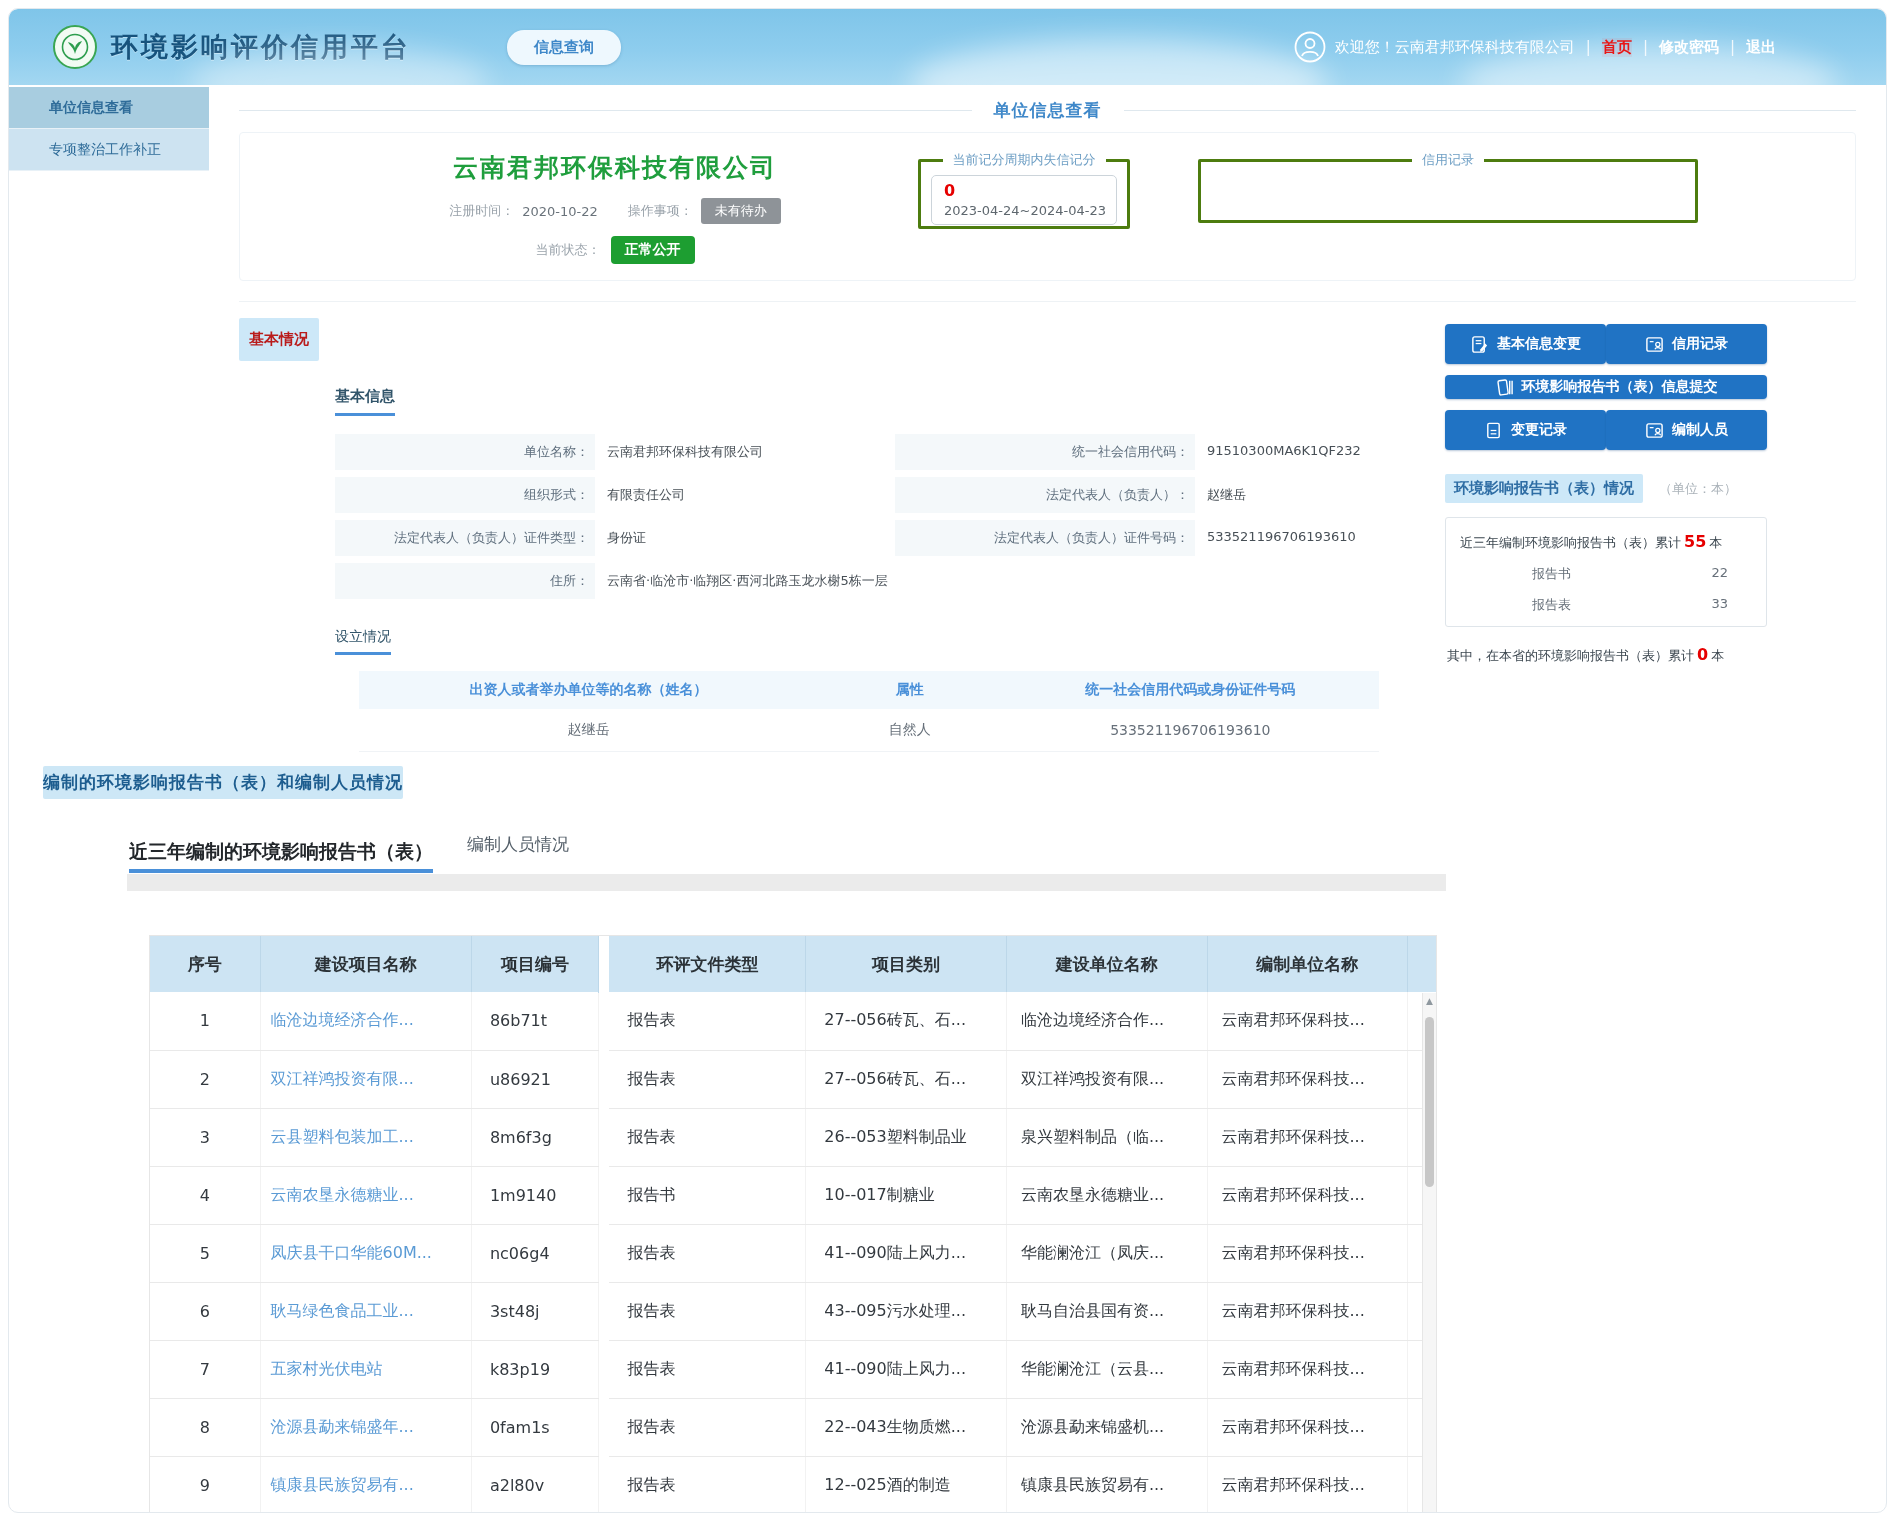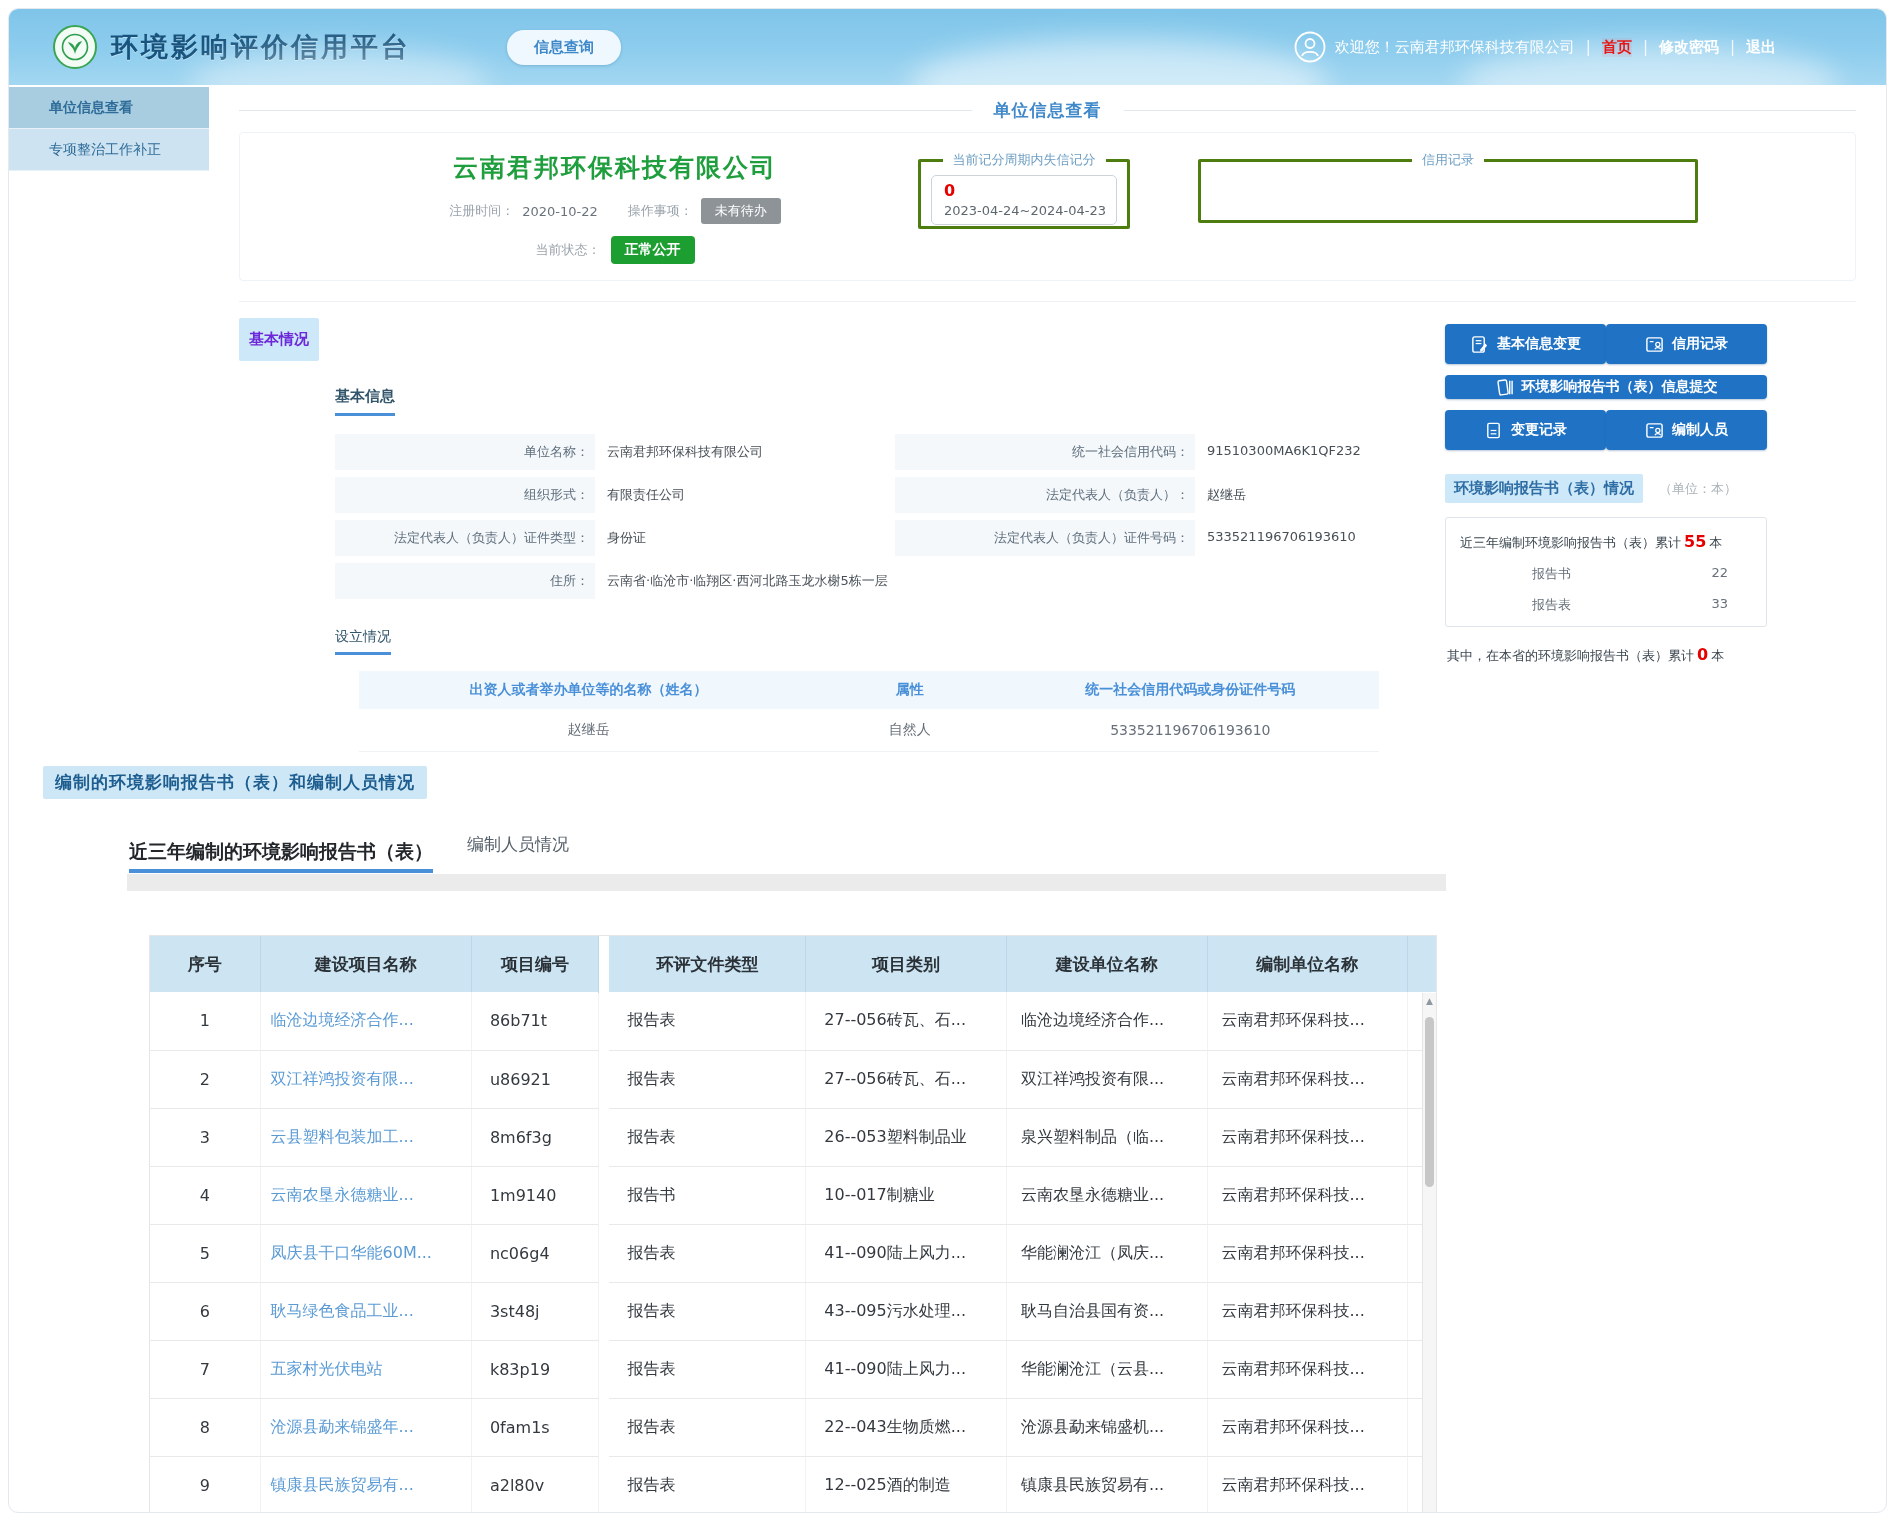--- a/index.html
+++ b/index.html
@@ -48,21 +48,21 @@
   .score-fs { width:210px; height:78px; margin-left:18px; flex:none; }
   .score-box { border:1px solid #ccd4da; border-radius:5px; margin:6px 10px 0 10px; padding:5px 10px 6px 12px; }
   .score-val { color:#e60000; font-weight:bold; font-size:16px; }
   .score-period { color:#5e676e; font-size:13px; margin-top:3px; white-space:nowrap; }
   .credit-fs { width:500px; height:72px; margin-left:68px; flex:none; }
 
   .divider { height:1px; background:#eef2f5; margin:20px 26px 0 26px; }
 
   .body-row { display:flex; margin:16px 26px 0 26px; }
   .left-col { width:1160px; flex:none; }
-  .sec-label { display:inline-block; background:#cde8f8; color:#6d28d9; font-weight:bold; font-size:15px; padding:12px 10px; border-radius:2px; }
+  .sec-label { display:inline-block; background:#cde8f8; color:#b91c1c; font-weight:bold; font-size:15px; padding:12px 10px; border-radius:2px; }
   .subtab { display:inline-block; margin:26px 0 0 96px; color:#33566b; font-weight:bold; font-size:15px; padding-bottom:7px; border-bottom:3px solid #4a90d9; }
 
   .form-grid { margin:18px 0 0 96px; width:1050px; }
   .fg-row { display:flex; margin-bottom:7px; }
   .fg-cell { display:flex; }
   .fg-label { width:260px; text-align:right; font-size:13px; color:#5e6e7d; background:#f4f8fa; padding:9px 6px 9px 0; flex:none; }
   .fg-value { font-size:13px; color:#474f56; padding:9px 0 9px 12px; }
   .fg-cell.colA { width:560px; flex:none; }
   .fg-cell.colB .fg-label { width:300px; }
 
@@ -83,21 +83,21 @@
   .rp-title { background:#cde8f8; color:#2e6da4; font-weight:bold; font-size:15px; padding:5px 9px; border-radius:2px; }
   .rp-unit { color:#aab2b9; font-size:13px; }
   .rp-box { border:1px solid #dfe5ea; border-radius:3px; margin-top:14px; padding:14px 12px 12px 14px; }
   .rp-summary { font-size:13px; color:#3c4750; }
   .rp-summary b, .rp-foot b { color:#e60000; font-size:16px; padding:0 3px; }
   .rp-line { display:flex; justify-content:space-between; padding:13px 26px 0 72px; font-size:13px; color:#67707a; }
   .rp-foot { margin-top:18px; font-size:13px; color:#3c4750; padding-left:2px; }
 
   
   .bottom-sec { margin-top:14px; }
-  .bottom-heading { display:inline-block; margin-left:34px; background:#cde7f6; color:#1d5d8f; font-weight:bold; font-size:17px; padding:5px 12px; border-radius:2px; letter-spacing:1px; }
+  .bottom-heading { display:inline-block; margin-left:34px; background:#cde7f6; color:#1d5d8f; font-weight:bold; font-size:17px; padding:5px 0; border-radius:2px; letter-spacing:1px; }
   .bottom-tabs { display:flex; align-items:flex-end; gap:34px; margin:34px 0 0 120px; }
   .btab { font-size:19px; color:#23272b; font-weight:bold; padding-bottom:4px; border-bottom:4px solid #4a90d9; cursor:pointer; }
   .btab.idle { font-size:17px; color:#55606a; font-weight:normal; border-bottom:4px solid transparent; padding-bottom:13px; }
   .gray-strip { height:17px; background:#ebebeb; margin:1px 440px 0 118px; }
 
   .ptable-wrap { position:relative; margin:44px 0 0 140px; width:1288px; height:582px; overflow:hidden; border:1px solid #e6e6e6; background:#fff; }
   table.ptable { border-collapse:collapse; table-layout:fixed; width:1420px; }
   table.ptable th { background:#cde4f3; color:#2b3237; font-size:17px; font-weight:bold; height:56px; border-right:1px solid #bcd7e9; }
   table.ptable th:last-child { border-right:none; }
   table.ptable td { height:58px; font-size:16px; color:#33393f; border-bottom:1px solid #e9e9e9; border-right:1px solid #f2f2f2; white-space:nowrap; overflow:hidden; padding:0 10px; }

